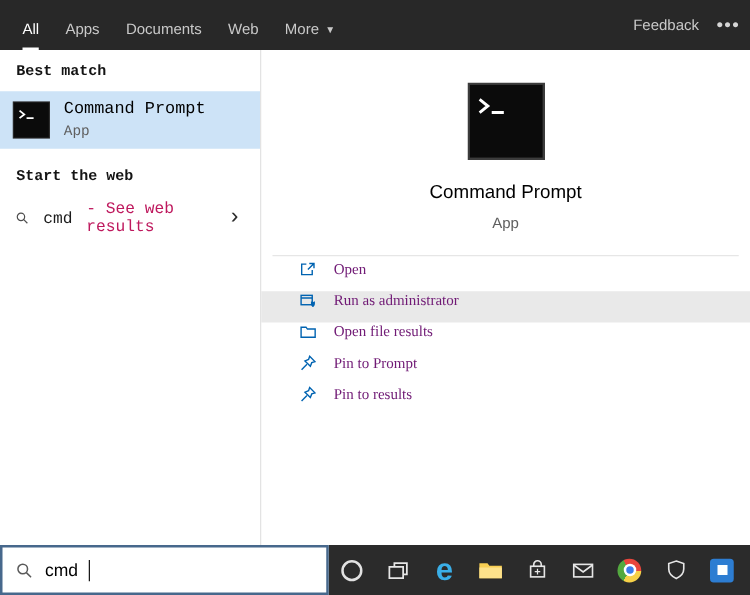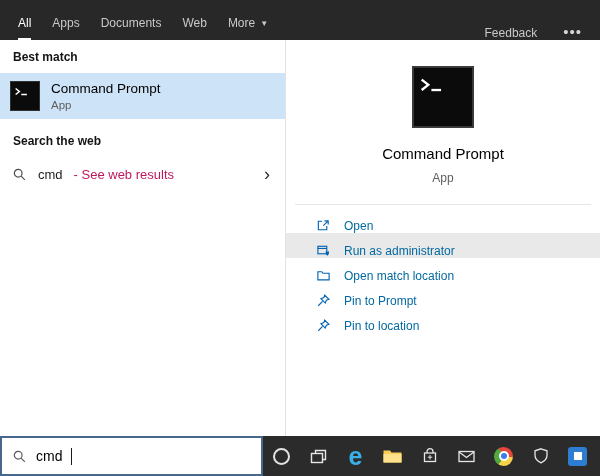--- a/index.html
+++ b/index.html
@@ -15,27 +15,27 @@
     height: 40px; background: #282828; display: flex; align-items: stretch;
     color: #c9c9c9; font-size: 12px;
   }
   .tabs { display: flex; padding-left: 18px; gap: 21px; }
   .tab {
     display: flex; align-items: center; border-bottom: 2px solid transparent;
     padding-top: 8px; cursor: default; white-space: nowrap;
   }
   .tab.active { color: #ffffff; border-bottom-color: #ffffff; }
   .more-glyph { font-size: 8px; margin-left: 5px; color: #c9c9c9; }
-  .topbar-right { margin-left: auto; display: flex; align-items: flex-end; gap: 26px; padding-right: 18px; }
+  .topbar-right { margin-left: auto; display: flex; align-items: center; gap: 14px; padding-right: 8px; }
   .overflow-glyph { font-size: 15px; letter-spacing: 1px; color: #d5d5d5; }
 
   
   .content { display: flex; height: 396px; background: #fff; }
 
-  .left { width: 286px; border-right: 1px solid #e3e3e3; }
+  .left { width: 209px; border-right: 1px solid #e3e3e3; font-family: Liberation Mono, monospace; }
   .section-header { font-size: 12px; font-weight: bold; color: #141414; padding: 10px 13px 9px; }
   .best-match-row {
     height: 46px; background: #cde3f7; display: flex; align-items: center;
     padding: 0 10px; gap: 11px; cursor: default;
   }
   .cmd-icon-sm { width: 30px; height: 30px; flex: 0 0 auto; }
   .bm-title { font-size: 13.5px; color: #000; line-height: 1.15; }
   .bm-sub { font-size: 11.5px; color: #5f5f5f; margin-top: 3px; }
   .web-header { padding: 15px 13px 9px; }
   .web-row {
@@ -45,22 +45,22 @@
   .web-suffix { color: #be185d; }
   .web-chevron { margin-left: auto; font-size: 18px; color: #2b2b2b; padding-right: 3px; line-height: 1; }
 
   .right { flex: 1; display: flex; flex-direction: column; }
   .preview { display: flex; flex-direction: column; align-items: center; padding-top: 26px; }
   .cmd-icon-lg { width: 62px; height: 62px; }
   .preview-title { margin-top: 17px; font-size: 15px; color: #000; }
   .preview-sub { margin-top: 9px; font-size: 12px; color: #5f5f5f; }
   .hdivider { height: 1px; background: #e6e6e6; margin: 19px 9px 3px; }
   .action {
-    height: 25px; display: flex; align-items: flex-end; gap: 13px;
-    padding-left: 30px; font-size: 12px; color: #0369a1; cursor: default;
+    height: 25px; display: flex; align-items: flex-start; gap: 13px;
+    padding-left: 30px; font-size: 12px; color: #701a75; cursor: default; font-family: Liberation Serif, serif;
   }
   .action.highlight { background: #e9e9e9; }
   .action svg { flex: 0 0 auto; }
 
   
   .taskbar {
     position: absolute; bottom: 0; left: 0; right: 0; height: 40px;
     background: #2b2b2b; display: flex; align-items: center;
   }
   .searchbox {
@@ -124,21 +124,21 @@
           <rect x="0.5" y="0.5" width="31" height="31" fill="#0b0b0b" stroke="#2e2e2e"></rect>
           <path d="M6 8l4 3.2L6 14.4" fill="none" stroke="#ffffff" stroke-width="1.6"></path>
           <path d="M12 14.4h6" stroke="#ffffff" stroke-width="1.6"></path>
         </svg>
         <div>
           <div class="bm-title">Command Prompt</div>
           <div class="bm-sub">App</div>
         </div>
       </div>
 
-      <div class="section-header web-header">Search the web</div>
+      <div class="section-header web-header">Start the web</div>
 
       <div class="web-row">
         <svg width="15" height="15" viewBox="0 0 16 16">
           <circle cx="6.6" cy="6.6" r="4.1" fill="none" stroke="#4d4d4d" stroke-width="1.3"></circle>
           <path d="M9.7 9.7l4 4" stroke="#4d4d4d" stroke-width="1.3"></path>
         </svg>
         <span>cmd</span>
           <span class="web-suffix"> - See web results</span>
         <span class="web-chevron">›</span>
       </div>
@@ -172,37 +172,37 @@
             <path d="M2 5.8h9.5" stroke="#0063b1" stroke-width="1.2"></path>
             <path d="M10.4 8.6c1.1.9 2.3.9 3.4 0v2.2c0 1.6-1.7 2.7-1.7 2.7s-1.7-1.1-1.7-2.7z" fill="#0063b1" stroke="none"></path>
           </svg>
           <span>Run as administrator</span>
         </div>
 
         <div class="action">
           <svg width="15" height="15" viewBox="0 0 16 16">
             <path d="M2 4h4.2l1.2 1.6h6.6v7H2z" fill="none" stroke="#0063b1" stroke-width="1.2"></path>
           </svg>
-          <span>Open match location</span>
+          <span>Open file results</span>
         </div>
 
         <div class="action">
           <svg width="15" height="15" viewBox="0 0 16 16">
             <path d="M9.3 2.2l4.5 4.5-2.7.9-1.2 3.1-4.6-4.6 3.1-1.2z" fill="none" stroke="#0063b1" stroke-width="1.2"></path>
             <path d="M7 9l-4.6 4.6" stroke="#0063b1" stroke-width="1.2"></path>
           </svg>
           <span>Pin to Prompt</span>
         </div>
 
         <div class="action">
           <svg width="15" height="15" viewBox="0 0 16 16">
             <path d="M9.3 2.2l4.5 4.5-2.7.9-1.2 3.1-4.6-4.6 3.1-1.2z" fill="none" stroke="#0063b1" stroke-width="1.2"></path>
             <path d="M7 9l-4.6 4.6" stroke="#0063b1" stroke-width="1.2"></path>
           </svg>
-          <span>Pin to location</span>
+          <span>Pin to results</span>
         </div>
       </div>
     </div>
   </div>
 
   <div class="taskbar">
     <div class="searchbox">
       <svg width="15" height="15" viewBox="0 0 16 16">
         <circle cx="6.6" cy="6.6" r="4.1" fill="none" stroke="#5a5a5a" stroke-width="1.3"></circle>
         <path d="M9.7 9.7l4 4" stroke="#5a5a5a" stroke-width="1.3"></path>

